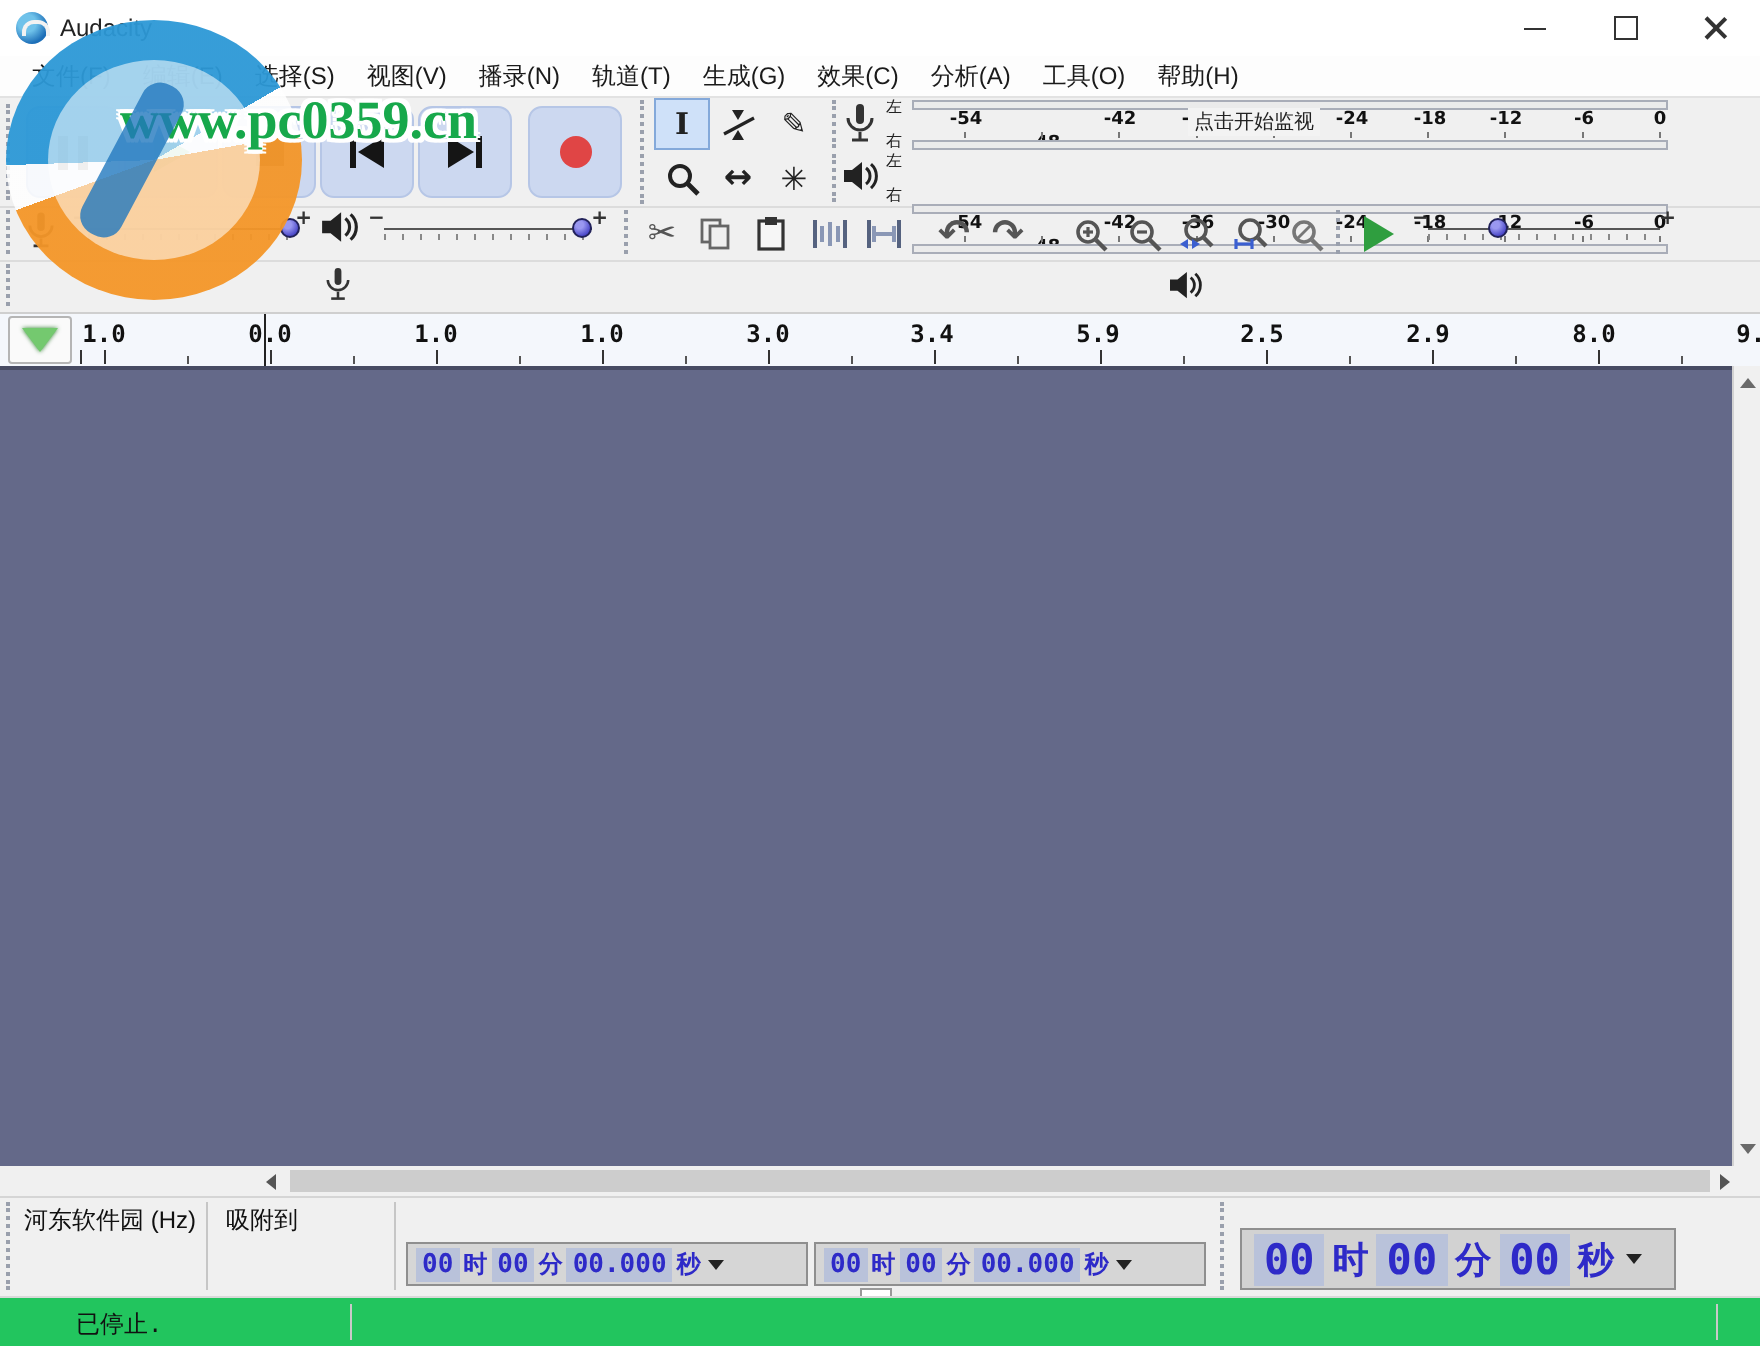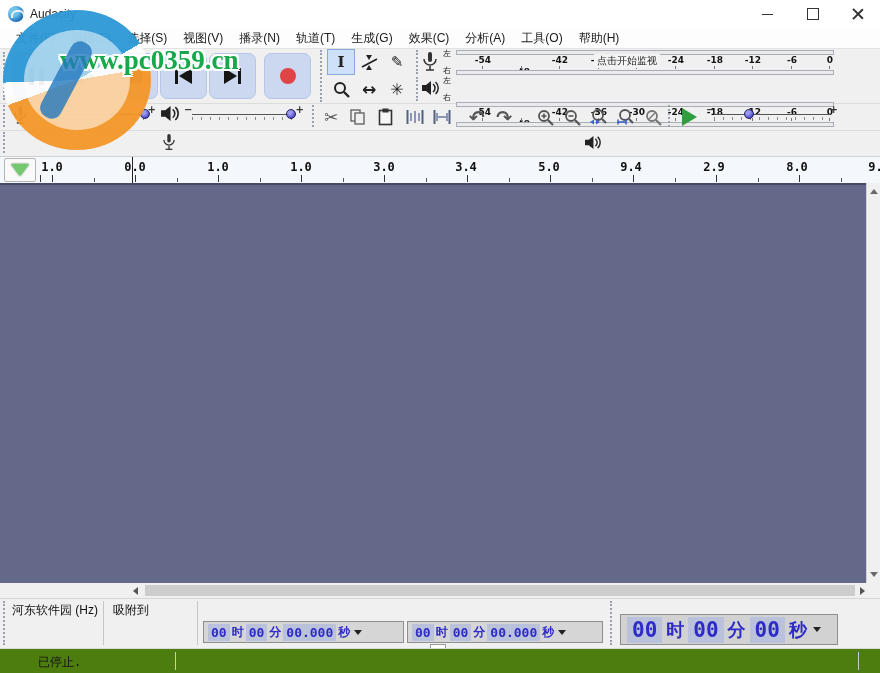--- a/index.html
+++ b/index.html
@@ -123,21 +123,21 @@
   .timefield .dg{background:#b9c2da;color:#2e2ac8;font:700 13px "DejaVu Sans Mono",monospace;padding:1px 3px;}
   .timefield .un{color:#2e2ac8;font:700 12px "Liberation Sans",sans-serif;}
   .dtri{width:0;height:0;border-left:4px solid transparent;border-right:4px solid transparent;border-top:5px solid #222;margin-left:2px;}
   .bigfield{position:absolute;height:31px;background:#d2d2d2;border:1px solid #8f8f8f;box-sizing:border-box;
             display:flex;align-items:center;padding:0 6px;gap:4px;}
   .bigfield .dg{background:#b9c2da;color:#2e2ac8;font:700 21px "DejaVu Sans Mono",monospace;padding:1px 5px;}
   .bigfield .un{color:#2e2ac8;font:700 18px "Liberation Sans",sans-serif;}
   .minibox{left:430px;top:644px;width:16px;height:9px;background:#fff;border:1px solid #999;box-sizing:border-box;}
 
   
-  .statusbar{left:0;top:648px;width:880px;height:25px;background:#4d7c0f;border-top:1px solid #d9d9d9;font-family:Liberation Mono, monospace;}
+  .statusbar{left:0;top:648px;width:880px;height:25px;background:#22c55e;border-top:1px solid #d9d9d9;font-family:Liberation Mono, monospace;}
   .status-txt{position:absolute;left:38px;top:5px;font-size:12px;color:#111;}
 
   
   .wm{pointer-events:none;}
   .wm-logo{left:3px;top:10px;width:148px;height:140px;border-radius:50%;
      background:conic-gradient(from 125deg, rgba(244,150,40,.95) 0 125deg, rgba(255,255,255,.85) 125deg 143deg,
                 rgba(44,152,214,.95) 143deg 295deg, rgba(255,255,255,.85) 295deg 315deg, rgba(244,150,40,.95) 315deg 360deg);}
   .wm-logo:after{content:"";position:absolute;left:21px;top:20px;right:21px;bottom:20px;border-radius:50%;
      background:rgba(255,255,255,.55);}
   .wm-logo:before{content:"";position:absolute;left:52px;top:28px;width:22px;height:84px;background:rgba(34,120,190,.8);
@@ -457,22 +457,22 @@
   <div class="abs pinbtn">
       <span class="pin-tri"></span>
     </div>
   <div class="abs ruler">
     <b>1.0</b>
       <b>0.0</b>
       <b>1.0</b>
     <b>1.0</b>
       <b>3.0</b>
       <b>3.4</b>
-    <b>5.0</b>
-      <b>9.4</b>
+    <b>5.9</b>
+      <b>2.5</b>
       <b>2.9</b>
     <b>8.0</b>
       <b>9.0</b>
     <div class="ruler-ticks-min"></div>
     <div class="ruler-ticks-maj"></div>
   </div>
   <div class="abs playhead"></div>
 
   <div class="abs track"></div>
   <div class="abs vscroll">

